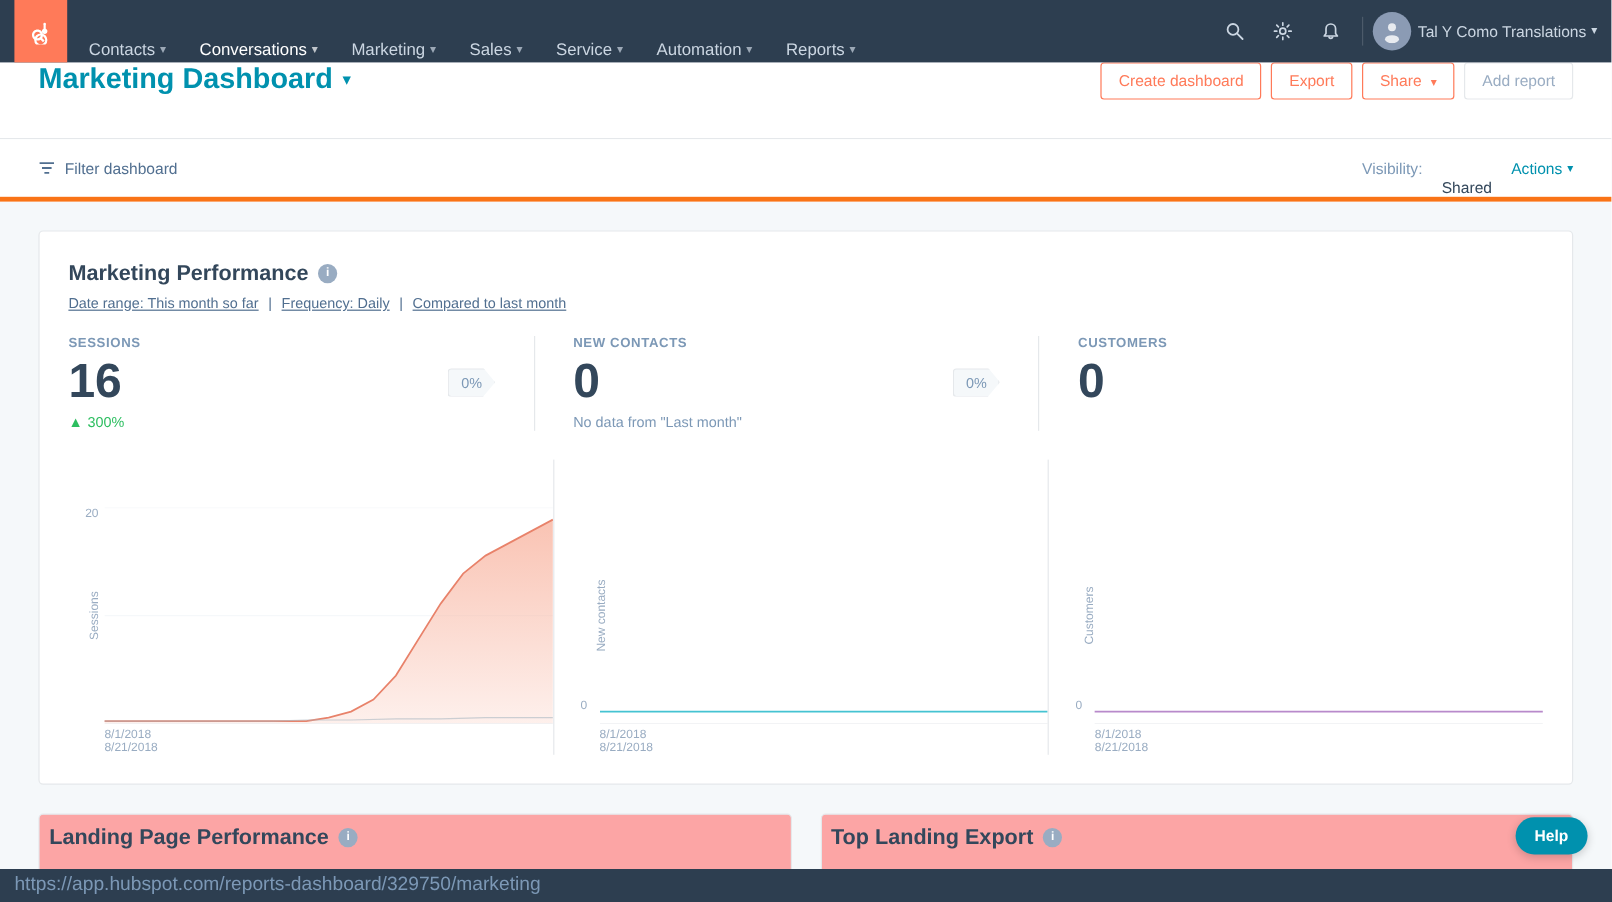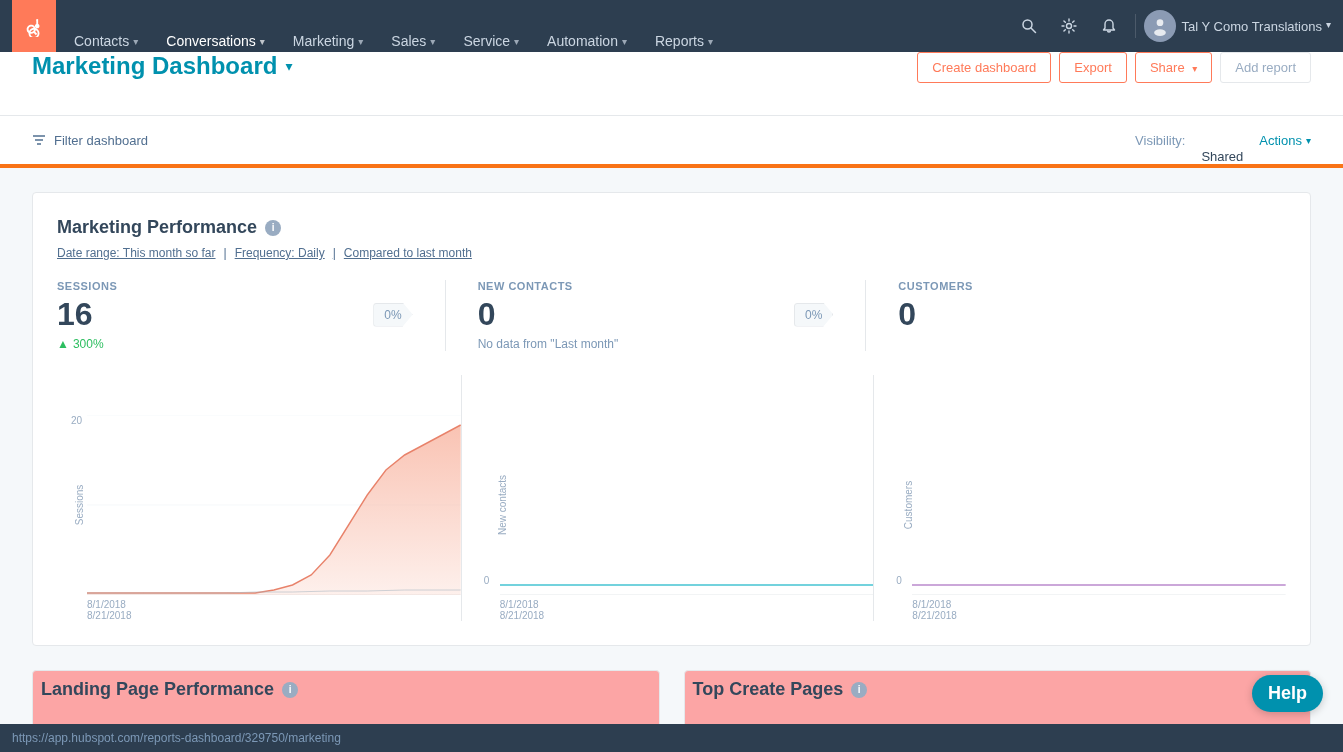--- a/index.html
+++ b/index.html
@@ -241,21 +241,21 @@
       letter-spacing: 0.5px;
       margin-bottom: 4px;
     }
     .metric-value-row {
       display: flex;
       align-items: center;
       justify-content: space-between;
       margin-bottom: 4px;
     }
     .metric-value {
-      font-size: 32px;
+      font-size: 40px;
       font-weight: 700;
       color: #33475b;
     }
     .metric-badge {
       background: #f5f8fa;
       border: 1px solid #e5e8eb;
       color: #7c98b6;
       font-size: 12px;
       padding: 4px 10px;
       border-radius: 3px;
@@ -357,34 +357,34 @@
       bottom: 0;
       left: 0;
       right: 0;
       height: 28px;
       background: #2d3e50;
       display: flex;
       align-items: center;
       padding: 0 12px;
     }
     .status-url {
-      font-size: 12px;
+      font-size: 16px;
       color: #7c98b6;
     }
 
     
     .help-btn {
       position: fixed;
       bottom: 40px;
       right: 20px;
       background: #0091ae;
       color: #fff;
       border-radius: 20px;
       padding: 8px 16px;
-      font-size: 18px;
+      font-size: 13px;
       font-weight: 600;
       cursor: pointer;
       box-shadow: 0 2px 8px rgba(0,0,0,0.2);
     }
   </style>
 </head>
 <body>
 
 <nav class="topnav">
   <div class="topnav-logo">
@@ -624,21 +624,21 @@
 
   <div class="bottom-row">
     <div class="bottom-card">
       <div class="bottom-card-title">
         <span>Landing Page Performance</span>
         <span class="info-icon">i</span>
       </div>
     </div>
     <div class="bottom-card">
       <div class="bottom-card-title">
-        <span>Top Create Pages</span>
+        <span>Top Landing Export</span>
         <span class="info-icon">i</span>
       </div>
     </div>
   </div>
 
 </div>
 
 <div class="help-btn">
   <span>Help</span>
 </div>

